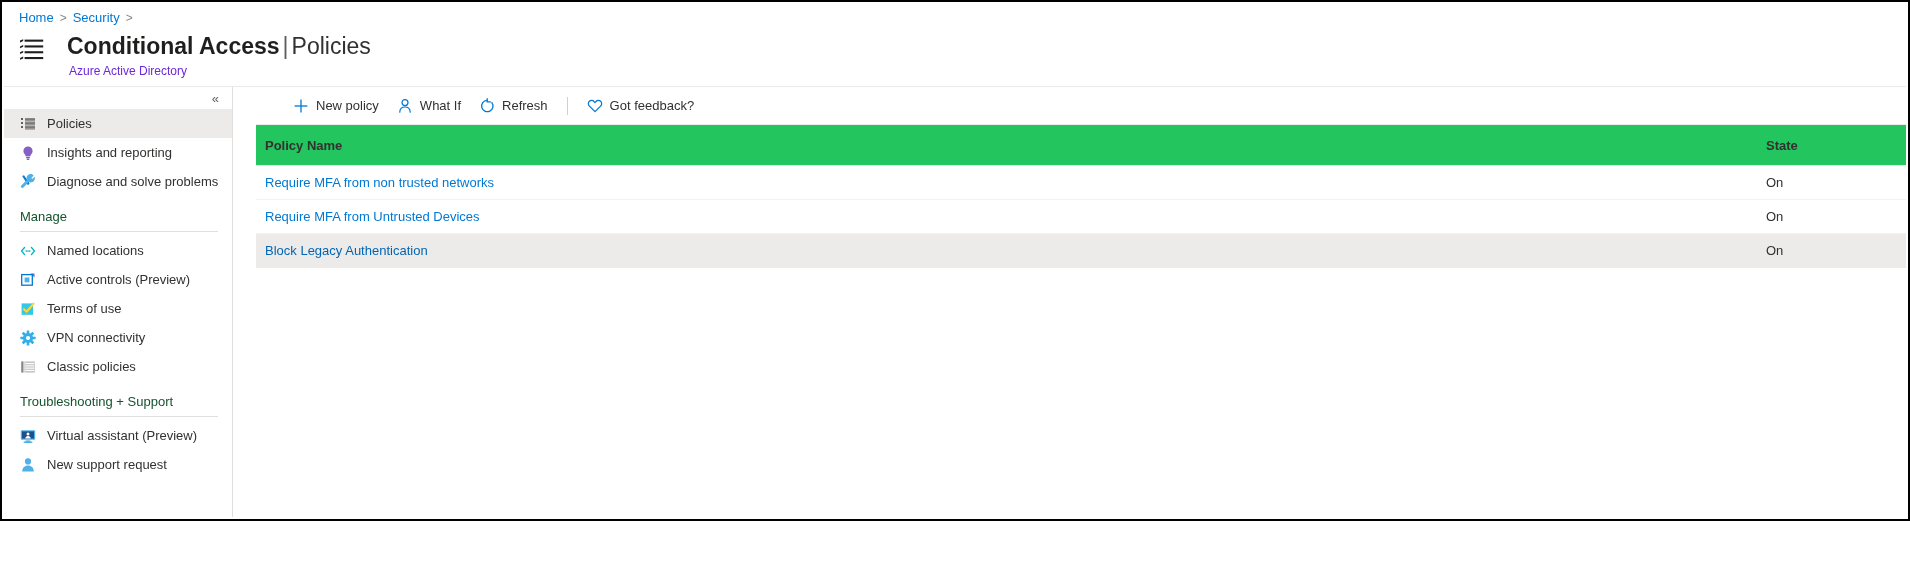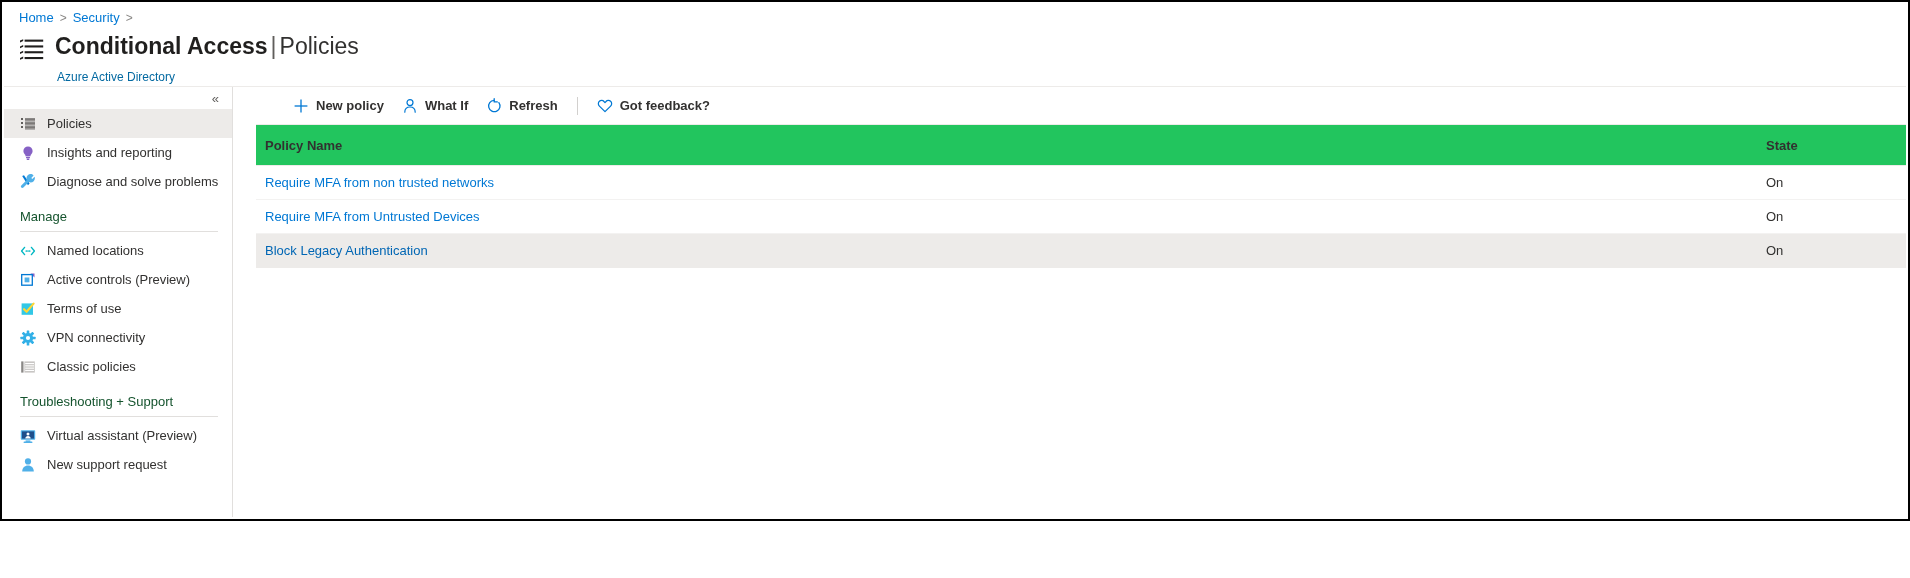--- a/index.html
+++ b/index.html
@@ -46,21 +46,21 @@
     font-size: 12px;
   }
 
   
   .title-row {
     position: absolute;
     left: 17px;
     top: 30px;
     display: flex;
     align-items: flex-start;
-    gap: 10px;
+    gap: 22px;
   }
   .title-icon {
     width: 26px;
     height: 26px;
     margin-top: 5px;
     flex: none;
   }
   .title-texts { display: block; }
   .page-title {
     font-size: 23px;
@@ -74,22 +74,22 @@
     color: #605e5c;
     padding: 0 3px;
   }
   .page-title .sub-title {
     font-weight: 400;
     color: #323130;
   }
   .page-subtitle {
     font-size: 12px;
     line-height: 16px;
-    color: #0369a1;
-    margin-top: 8px;
+    color: #6d28d9;
+    margin-top: 2px;
     margin-left: 2px;
     white-space: nowrap;
   }
 
   
   .header-rule {
     position: absolute;
     left: 2px;
     right: 2px;
     top: 84px;
@@ -191,21 +191,20 @@
     gap: 7px;
     height: 30px;
     padding: 0 9px;
     font-size: 13px;
     color: #323130;
     cursor: pointer;
     white-space: nowrap;
     background: transparent;
     border: none;
     font-family: inherit;
-    font-weight: bold;
   }
   .cmd-icon {
     width: 16px;
     height: 16px;
     display: flex;
     align-items: center;
     justify-content: center;
     color: #0078d4;
     flex: none;
   }

